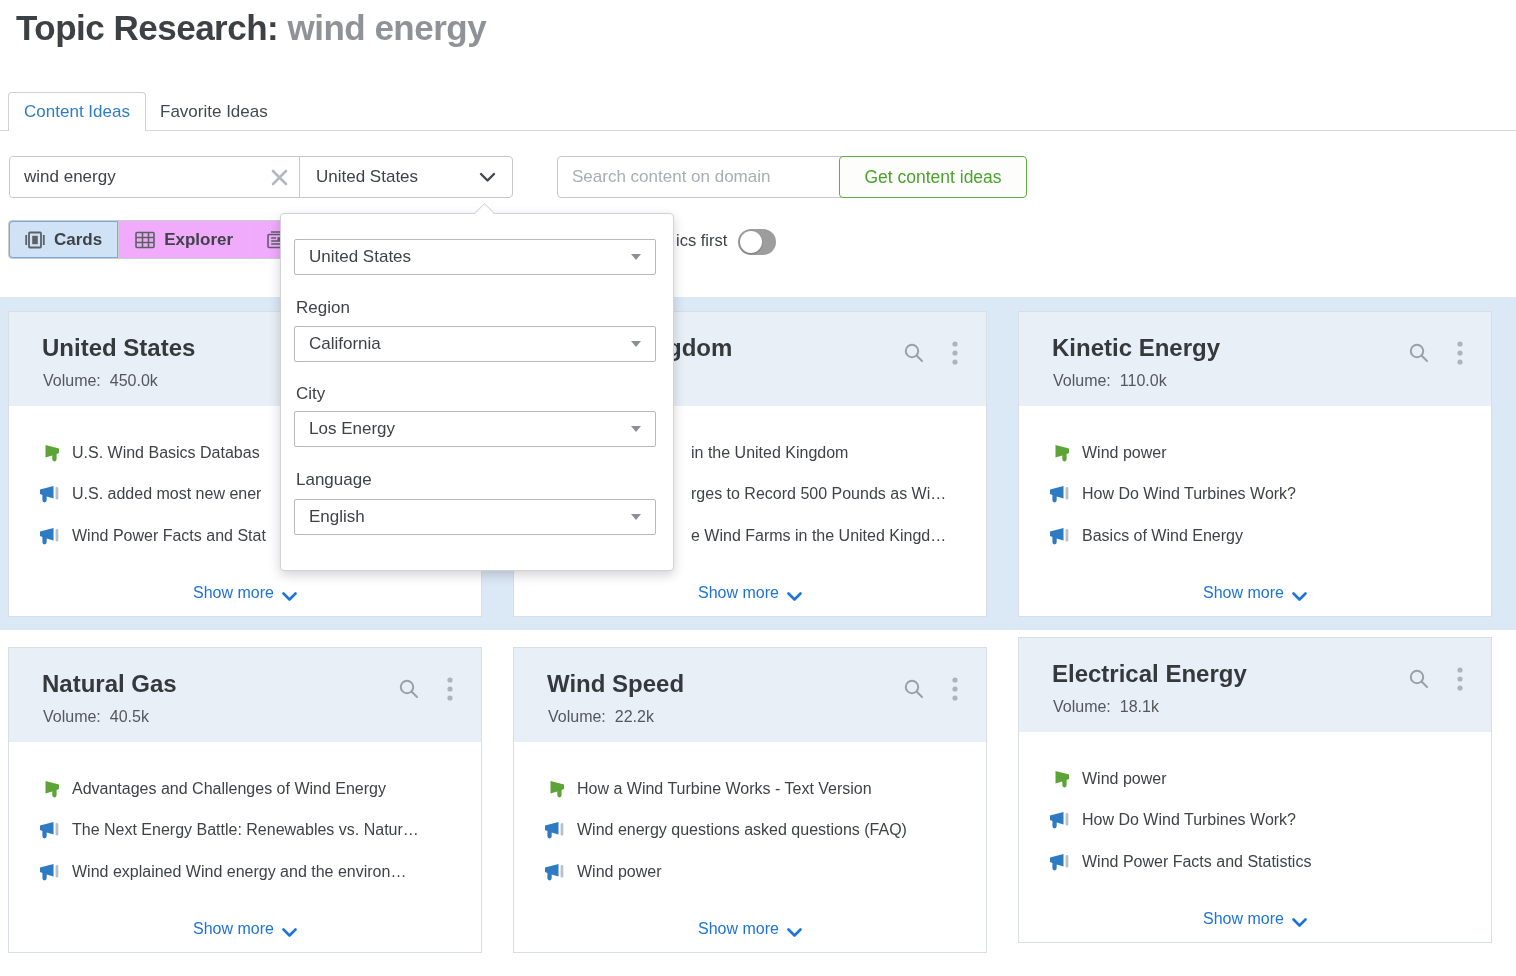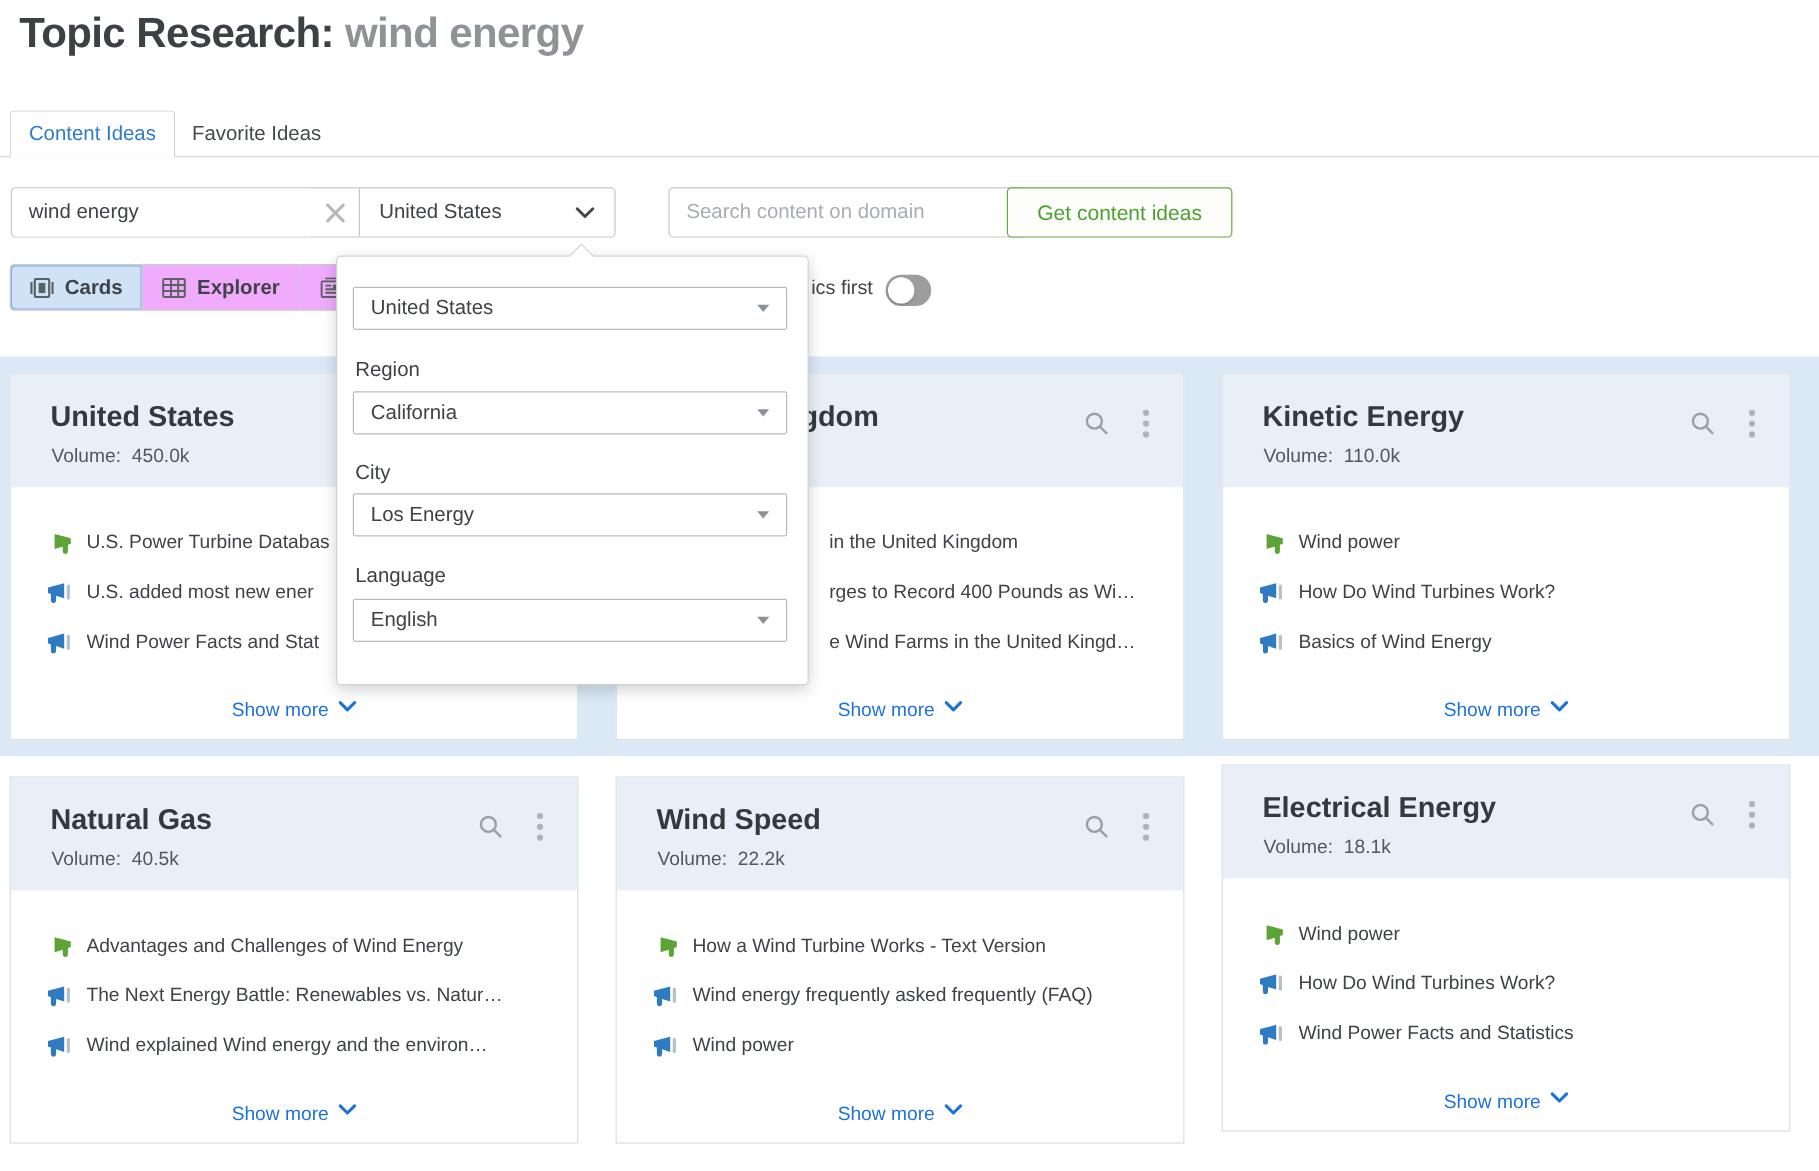--- a/index.html
+++ b/index.html
@@ -51,21 +51,21 @@
   .card-title { position:absolute; left:33px; top:22px; font-size:24px; font-weight:bold; color:#35393d; white-space:nowrap; }
   .card-volume { position:absolute; left:34px; top:60px; font-size:16px; color:#54585c; }
   .card-volume .vol-value { margin-left:9px; }
   .head-search { position:absolute; right:60px; top:29px; width:24px; height:24px; cursor:pointer; }
   .head-kebab  { position:absolute; right:28px; top:29px; width:6px;  height:24px; cursor:pointer; }
   .card-item { position:absolute; left:0; width:100%; height:24px; display:flex; align-items:center; cursor:pointer; }
   .card-item .item-icon { position:absolute; left:30px; width:21px; height:19px; }
   .card-item .item-text { position:absolute; left:63px; right:8px; font-size:16px; color:#3f4348; white-space:nowrap; overflow:hidden; }
   .card.clipped .card-item .item-text { left:177px; }
   .item-1 { top:129px; } .item-2 { top:170px;padding-left:36px; } .item-3 { top:212px; }
-  .show-more { position:absolute; left:0; width:100%; top:272px; display:flex; align-items:flex-start; justify-content:center; gap:8px;
+  .show-more { position:absolute; left:0; width:100%; top:272px; display:flex; align-items:flex-end; justify-content:center; gap:8px;
     color:#1e73d8; font-size:16px; cursor:pointer; }
 
   
   #filter-panel { left:280px; top:213px; width:394px; height:358px; background:#fff; border:1px solid #cfd3d7; border-radius:4px;
     box-shadow:0 4px 12px rgba(0,0,0,.18); z-index:50; }
   #filter-panel .caret { position:absolute; left:196px; top:-8px; width:15px; height:15px; background:#fff;
     border-left:1px solid #cfd3d7; border-top:1px solid #cfd3d7; transform:rotate(45deg); }
   .panel-select { position:absolute; left:13px; width:362px; height:36px; border:1px solid #b7bbc0; border-radius:2px; background:#fff;
     display:flex; align-items:center; padding:0 14px; font-size:17px; color:#3f4247; cursor:pointer; }
   .panel-select .grow { flex:1; }
@@ -184,21 +184,21 @@
           </svg>
       </span>
     </div>
   <div class="card-item item-1">
         <span class="item-icon">
           <svg width="21" height="19" viewBox="0 0 21 19">
             <path fill="#5ca435" d="M6.5 1 L6.5 13.6 L13.3 11.4 L13.3 15.1 Q13.3 17.5 15.5 17.5 Q17.6 17.5 17.6 15.1 L17.6 10 L20 9.1 L20 4.6 Z"></path>
             <path fill="#5ca435" d="M2.2 3.4 H4.8 V11.6 H2.2 Z" opacity="0"></path>
           </svg>
         </span>
-        <span class="item-text">U.S. Power Turbine Databas</span>
+        <span class="item-text">U.S. Wind Basics Databas</span>
       </div>
       <div class="card-item item-2">
         <span class="item-icon">
           <svg width="21" height="19" viewBox="0 0 21 19">
             <path fill="#2e7bc4" d="M14.5 1 L14.5 13.6 L7.7 11.4 L7.7 15.1 Q7.7 17.5 5.5 17.5 Q3.4 17.5 3.4 15.1 L3.4 10 L1 9.1 L1 4.6 Z"></path>
             <rect x="16.6" y="2" width="2.7" height="12.6" rx="1.3" fill="#b9bfc6"></rect>
           </svg>
         </span>
         <span class="item-text">U.S. added most new ener</span>
       </div>
@@ -239,21 +239,21 @@
             <path d="M1.5 1.5 L7.5 7.5 L13.5 1.5" fill="none" stroke="#1e73d8" stroke-width="2.6" stroke-linecap="round" stroke-linejoin="round"></path>
           </svg>
       </span>
     </div>
   <div class="card-item item-1">
         <span class="item-icon"></span>
         <span class="item-text">in the United Kingdom</span>
       </div>
       <div class="card-item item-2">
         <span class="item-icon"></span>
-        <span class="item-text">rges to Record 400 Pounds as Wi…</span>
+        <span class="item-text">rges to Record 500 Pounds as Wi…</span>
       </div>
       <div class="card-item item-3">
         <span class="item-icon"></span>
         <span class="item-text">e Wind Farms in the United Kingd…</span>
       </div>
     </section>
     <section class="card" style="left: 1018px; top: 311px;">
     <header class="card-head">
       <div class="card-title">Kinetic Energy</div>
       <div class="card-volume">
@@ -408,21 +408,21 @@
         </span>
         <span class="item-text">How a Wind Turbine Works - Text Version</span>
       </div>
       <div class="card-item item-2">
         <span class="item-icon">
           <svg width="21" height="19" viewBox="0 0 21 19">
             <path fill="#2e7bc4" d="M14.5 1 L14.5 13.6 L7.7 11.4 L7.7 15.1 Q7.7 17.5 5.5 17.5 Q3.4 17.5 3.4 15.1 L3.4 10 L1 9.1 L1 4.6 Z"></path>
             <rect x="16.6" y="2" width="2.7" height="12.6" rx="1.3" fill="#b9bfc6"></rect>
           </svg>
         </span>
-        <span class="item-text">Wind energy frequently asked frequently (FAQ)</span>
+        <span class="item-text">Wind energy questions asked questions (FAQ)</span>
       </div>
       <div class="card-item item-3">
         <span class="item-icon">
           <svg width="21" height="19" viewBox="0 0 21 19">
             <path fill="#2e7bc4" d="M14.5 1 L14.5 13.6 L7.7 11.4 L7.7 15.1 Q7.7 17.5 5.5 17.5 Q3.4 17.5 3.4 15.1 L3.4 10 L1 9.1 L1 4.6 Z"></path>
             <rect x="16.6" y="2" width="2.7" height="12.6" rx="1.3" fill="#b9bfc6"></rect>
           </svg>
         </span>
         <span class="item-text">Wind power</span>
       </div>

